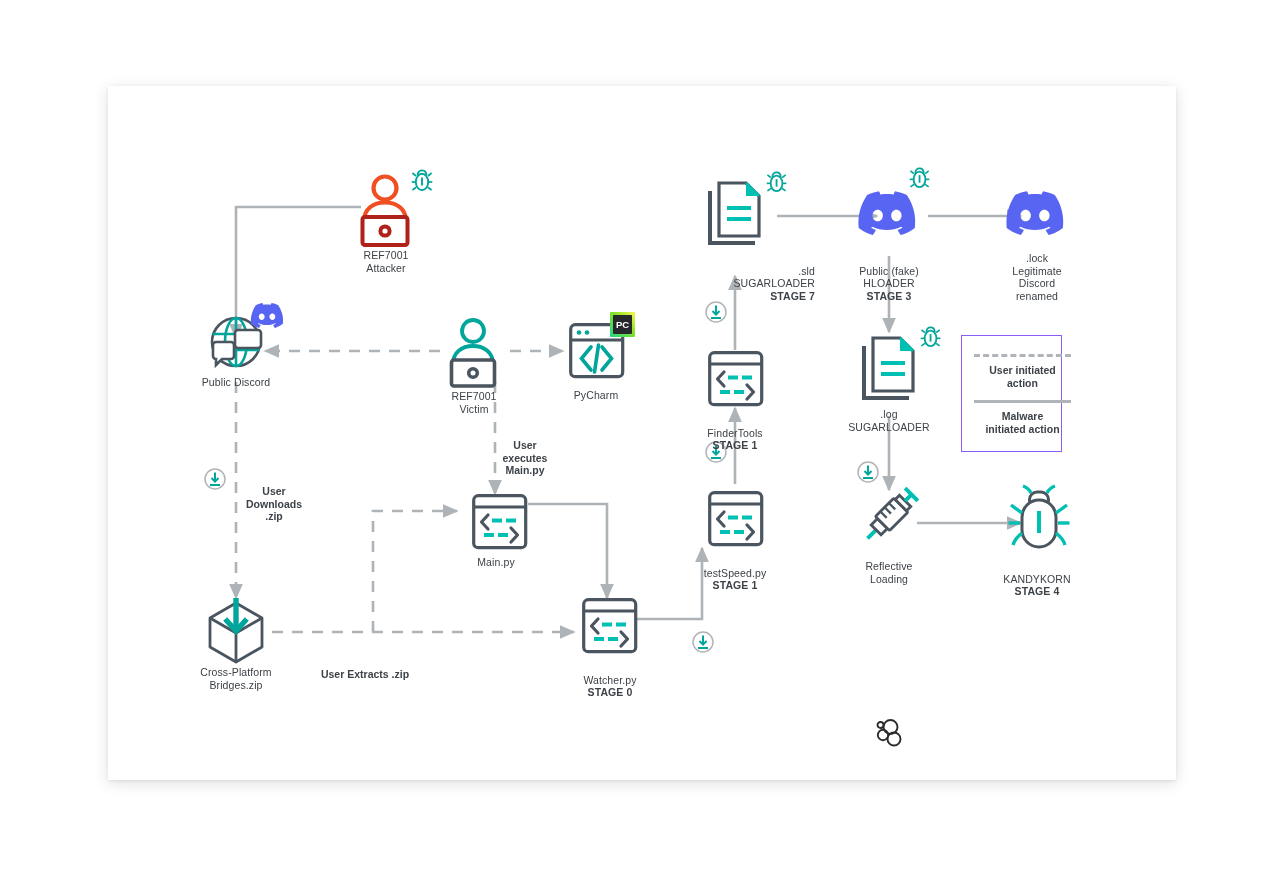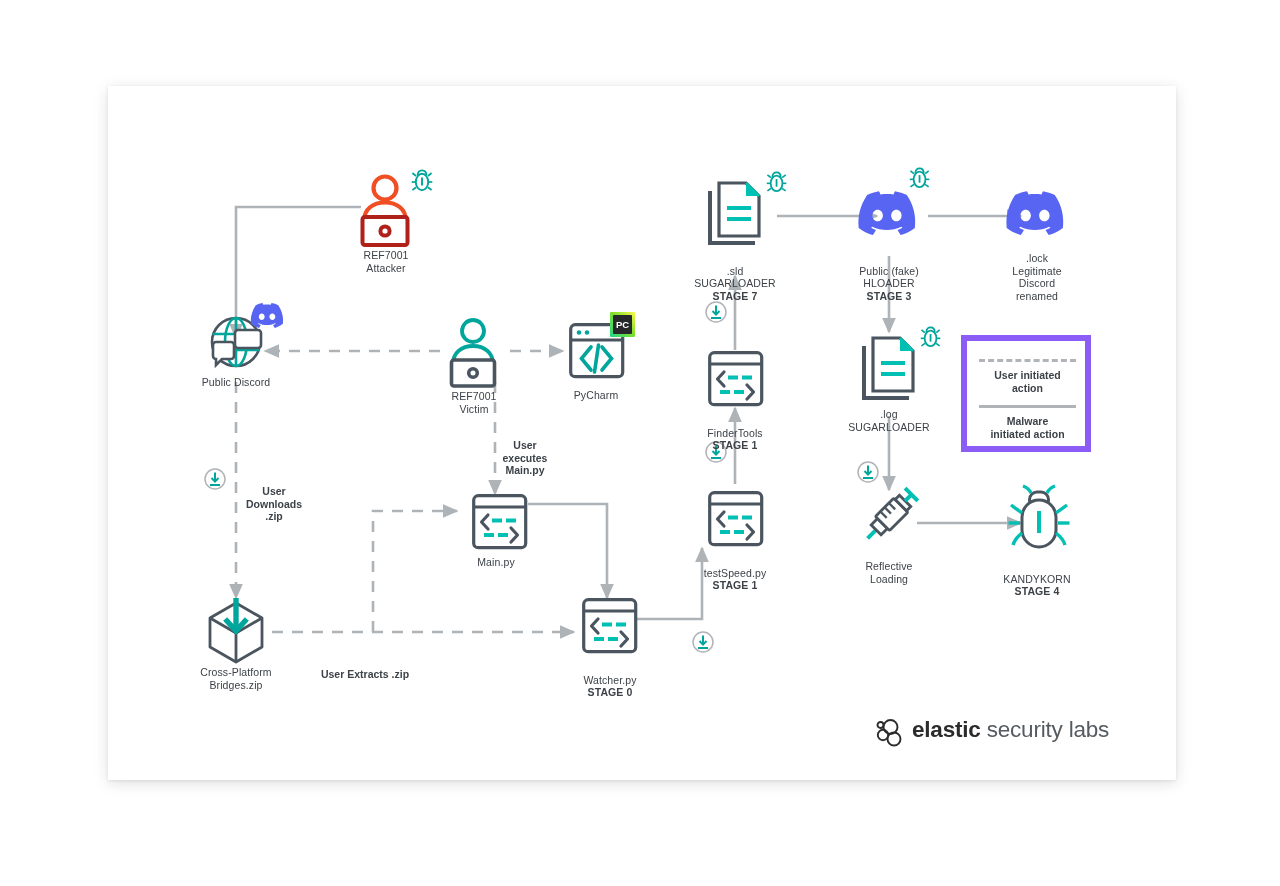--- a/index.html
+++ b/index.html
@@ -45,22 +45,22 @@
     font-size: 10.5px;
     line-height: 12.6px;
     font-weight: bold;
     white-space: pre-line;
     transform: translateX(-50%);
     margin-top: 28px;
   }
   .legendbox {
     position: absolute;
     left: 853px; top: 249px;
-    width: 130px; height: 117px;
-    border: 6px solid #8b5cf6;
+    width: 101px; height: 117px;
+    border: 1px solid #8b5cf6;
     background: #fff;
     box-sizing: border-box;
   }
   .legendbox .dashline {
     position: absolute; left: 12px; top: 18px; width: 97px; height: 0;
     border-top: 3px dashed #b0b4b8;
   }
   .legendbox .solidline {
     position: absolute; left: 12px; top: 64px; width: 97px; height: 0;
     border-top: 3px solid #b0b4b8;
@@ -430,21 +430,21 @@
     <div class="lbl" style="left:627px; top:468px; width:140px;">
       <span>testSpeed.py</span>
       <span class="bold">STAGE 1</span>
     </div>
 
     <div class="lbl" style="left:627px; top:328px; width:140px;">
       <span>FinderTools</span>
       <span class="bold">STAGE 1</span>
     </div>
 
-    <div class="lbl" style="left:627px; top:166px; width:160px;">
+    <div class="lbl" style="left:627px; top:166px; width:160px;text-align:right;">
       <span>.sld
 SUGARLOADER</span>
       <span class="bold">STAGE 7</span>
     </div>
 
     <div class="lbl" style="left:781px; top:166px; width:160px;">
       <span>Public (fake)
 HLOADER</span>
       <span class="bold">STAGE 3</span>
     </div>
@@ -477,19 +477,15 @@
 
     <div class="legendbox">
       <div class="dashline"></div>
       <div class="lt lt1">User initiated
 action</div>
       <div class="solidline"></div>
       <div class="lt lt2">Malware
 initiated action</div>
     </div>
 
-    <div class="elastic-logo">
-      <div style="width:28px;height:28px;"></div>
-      <div class="wordmark"><span class="strong">elastic</span><span class="light"> security labs</span></div>
-    </div>
 
   </div>
 </div>
 
 </body></html>

